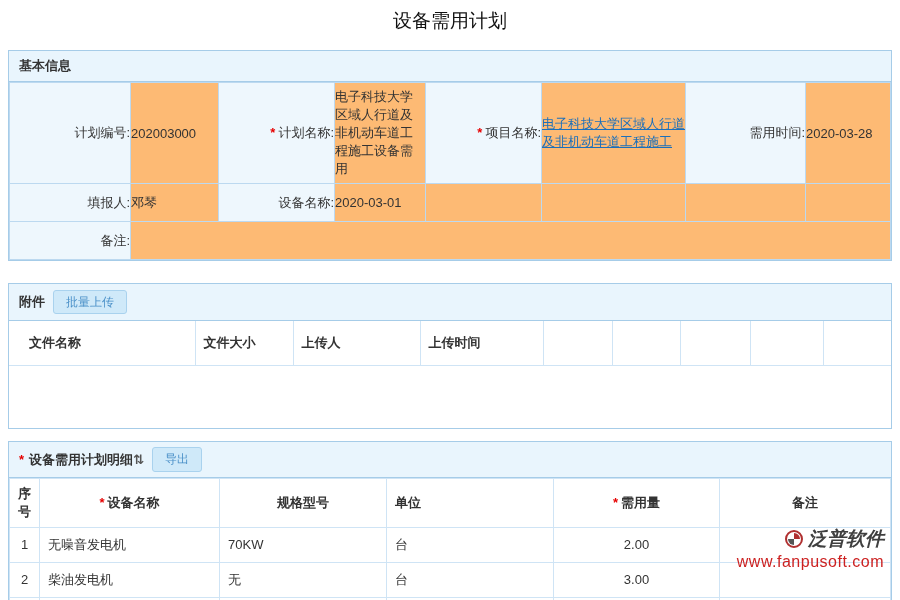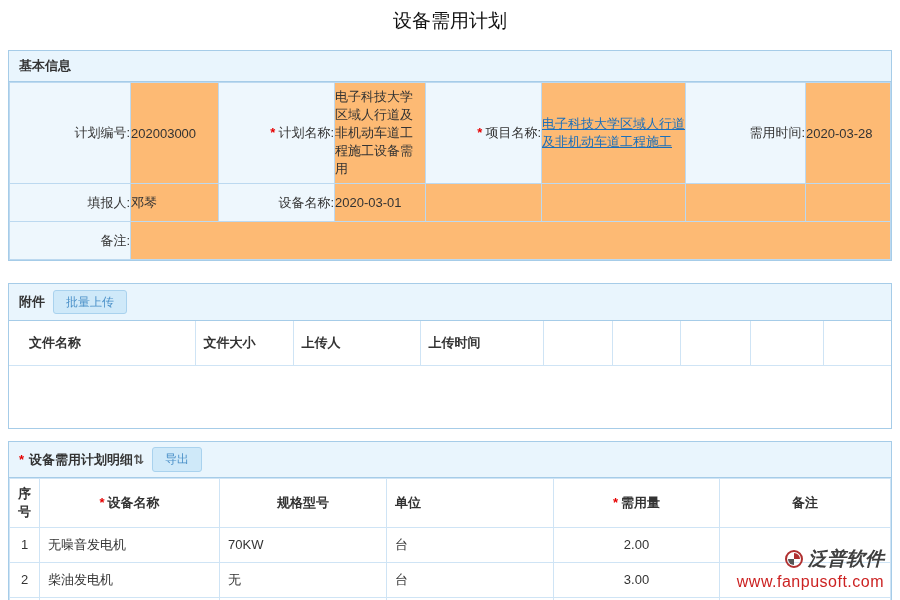--- a/index.html
+++ b/index.html
@@ -52,21 +52,21 @@
   .dtable th {
     border:1px solid #cfe4f5; padding:6px 8px; font-weight:bold;
     text-align:center; background:#fff; font-size:13px;
   }
   .dtable td { border:1px solid #cfe4f5; padding:8px; background:#fff; font-size:13px; height:34px; }
   .dtable th.col-unit, .dtable td.col-unit { text-align:left; }
   .dtable td.c { text-align:center; }
   .dtable td.l { text-align:left; }
 
   
-  .watermark { position:absolute; right:16px; top:546px; text-align:right; pointer-events:none; }
+  .watermark { position:absolute; right:16px; top:526px; text-align:right; pointer-events:none; }
   .wm-brand { display:flex; align-items:center; justify-content:flex-end; gap:4px; font-size:19px; font-weight:bold; color:#3f3f3f; font-style:italic; }
   .wm-url { font-size:16px; color:#cc2222; margin-top:1px; letter-spacing:0.5px;margin-left:34px; }
 </style>
 </head>
 <body>
 
 <div class="page-title">设备需用计划</div>
 
 <div class="panel">
   <div class="panel-header">

